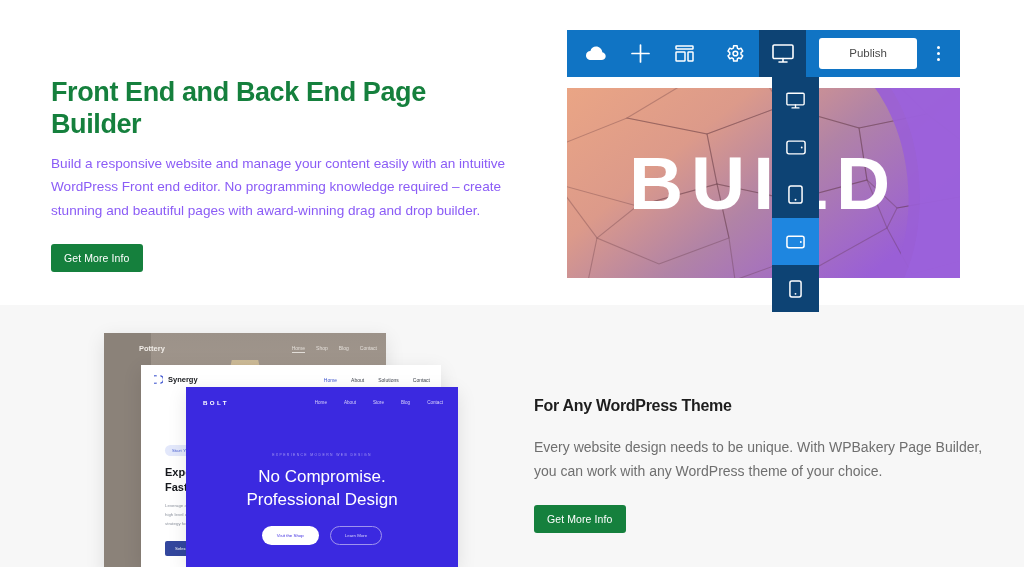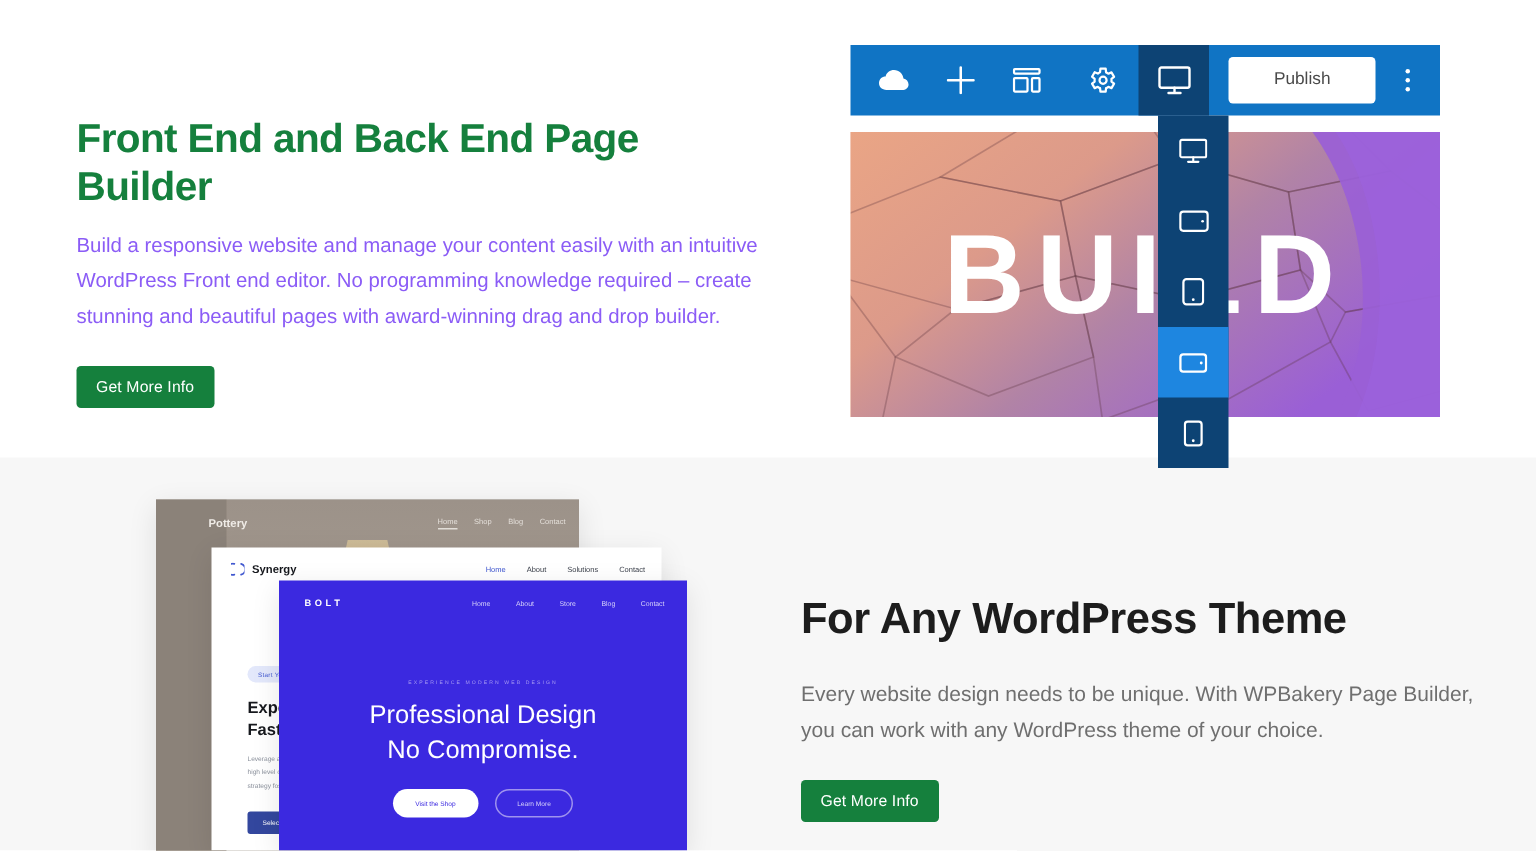--- a/index.html
+++ b/index.html
@@ -76,21 +76,21 @@
     cursor:pointer;
   }
   .rail-item.active { background:#1e86e0; }
 
   
   .section-two {
     position:absolute; left:0; top:305px; width:1024px; height:262px;
     background:#f7f7f7;
   }
   .copy-two { position:absolute; left:534px; top:92px; width:460px; }
-  .headline2 { font-size:29px; font-weight:bold; color:#1d1d1d; letter-spacing:-0.3px; }
+  .headline2 { font-size:16px; font-weight:bold; color:#1d1d1d; letter-spacing:-0.3px; }
   .body-copy2 { margin-top:20px; font-size:14px; line-height:1.72; color:#6f6f6f; }
 
   
   .mockups { position:absolute; left:0; top:0; width:534px; height:262px; }
 
   .mk { position:absolute; box-shadow:0 5px 18px rgba(0,0,0,0.10); }
 
   
   .mk-pottery {
     left:104px; top:28px; width:282px; height:242px;
@@ -326,22 +326,22 @@
             <span>Home</span>
             <span>About</span>
             <span>Store</span>
             <span>Blog</span>
             <span>Contact</span>
           </div>
         </div>
         <div class="bolt-mid">
           <div class="bolt-eyebrow">EXPERIENCE MODERN WEB DESIGN</div>
           <div class="bolt-h">
+            <div>No Compromise.</div>
             <div>Professional Design</div>
-            <div>No Compromise.</div>
           </div>
           <div class="bolt-btns">
             <button class="bolt-b1">Visit the Shop</button>
             <button class="bolt-b2">Learn More</button>
           </div>
         </div>
       </div>
     </div>
 
     <div class="copy-two">

